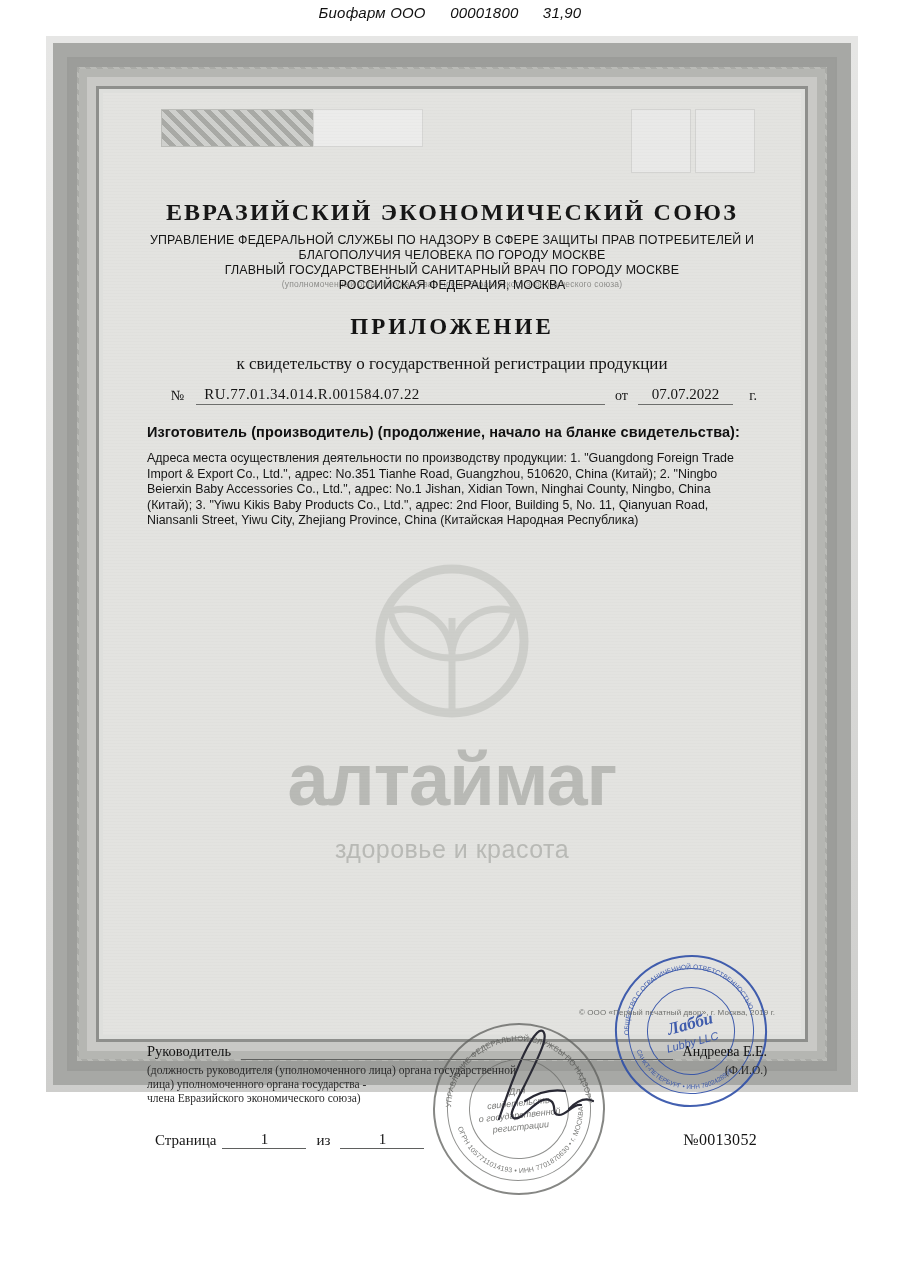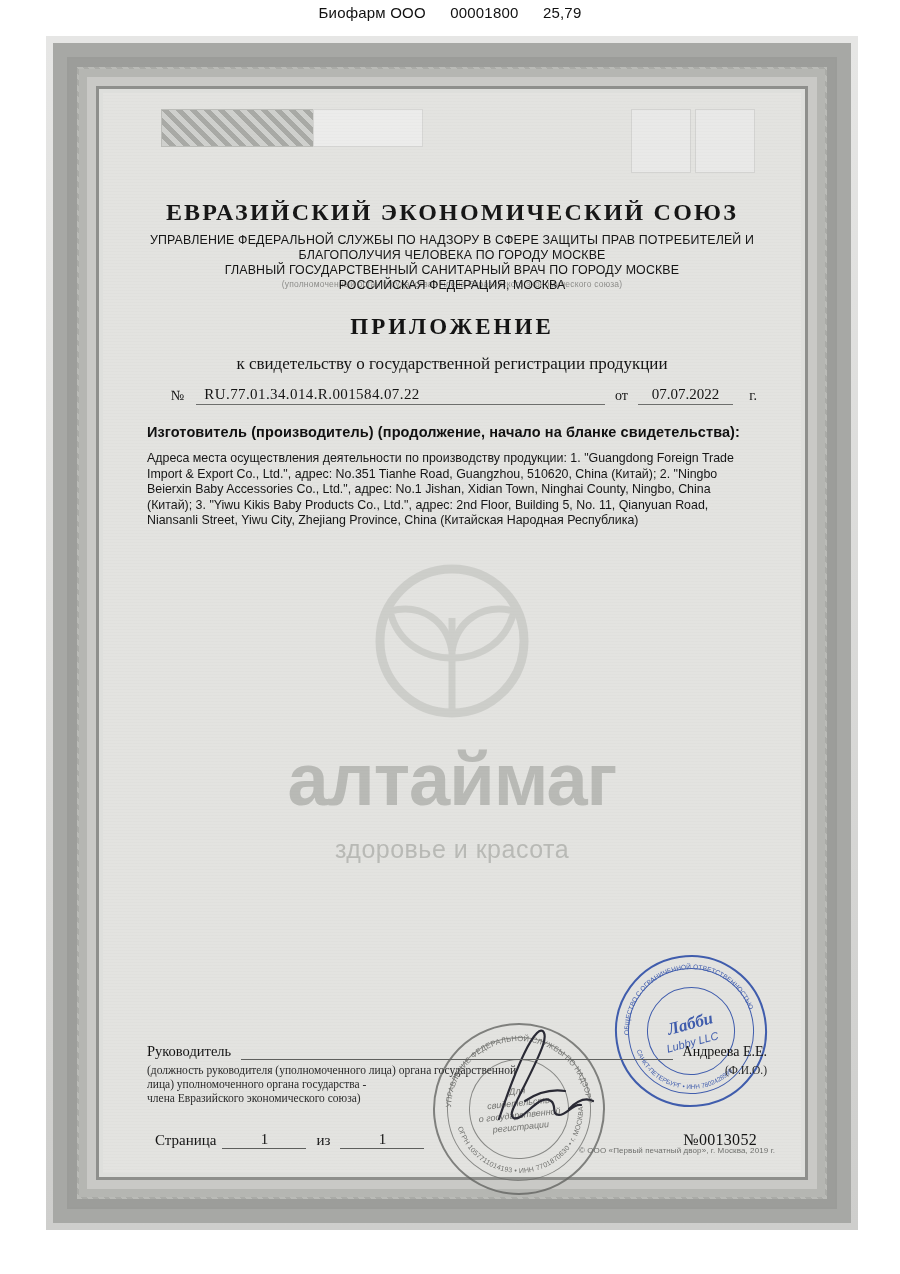--- a/index.html
+++ b/index.html
@@ -20,29 +20,29 @@
   .page-header {
     position: absolute;
     top: 4px;
     left: 0;
     width: 900px;
     text-align: center;
     font-size: 15px;
     color: #111;
     letter-spacing: 0.2px;
   }
-  .page-header span { margin: 0 10px; }
+  .page-header span { margin: 0 10px; font-style: italic; }
 
   
   .sheet {
     position: absolute;
     top: 36px;
     left: 46px;
     width: 812px;
-    height: 1194px;
+    height: 1056px;
     background: #d9d9d7;
     background-image:
        linear-gradient(180deg, rgba(255,255,255,0.35), rgba(0,0,0,0.05));
   }
   
   .border-outer {
     position: absolute;
     inset: 7px;
     border: 14px solid #a7a8a5;
     background: #cfcfcd;
@@ -435,21 +435,21 @@
     color: #6f706d;
     letter-spacing: 0.1px;
   }
 </style>
 </head>
 <body>
 
 <div class="page-header">
   <span>Биофарм ООО</span>
   <span>00001800</span>
-  <span>25,79</span>
+  <span>31,90</span>
 </div>
 
 <div class="sheet">
   <div class="border-outer"></div>
   <div class="border-wave"></div>
   <div class="border-wave2"></div>
   <div class="border-inner"></div>
 
   <div class="paper">
 

